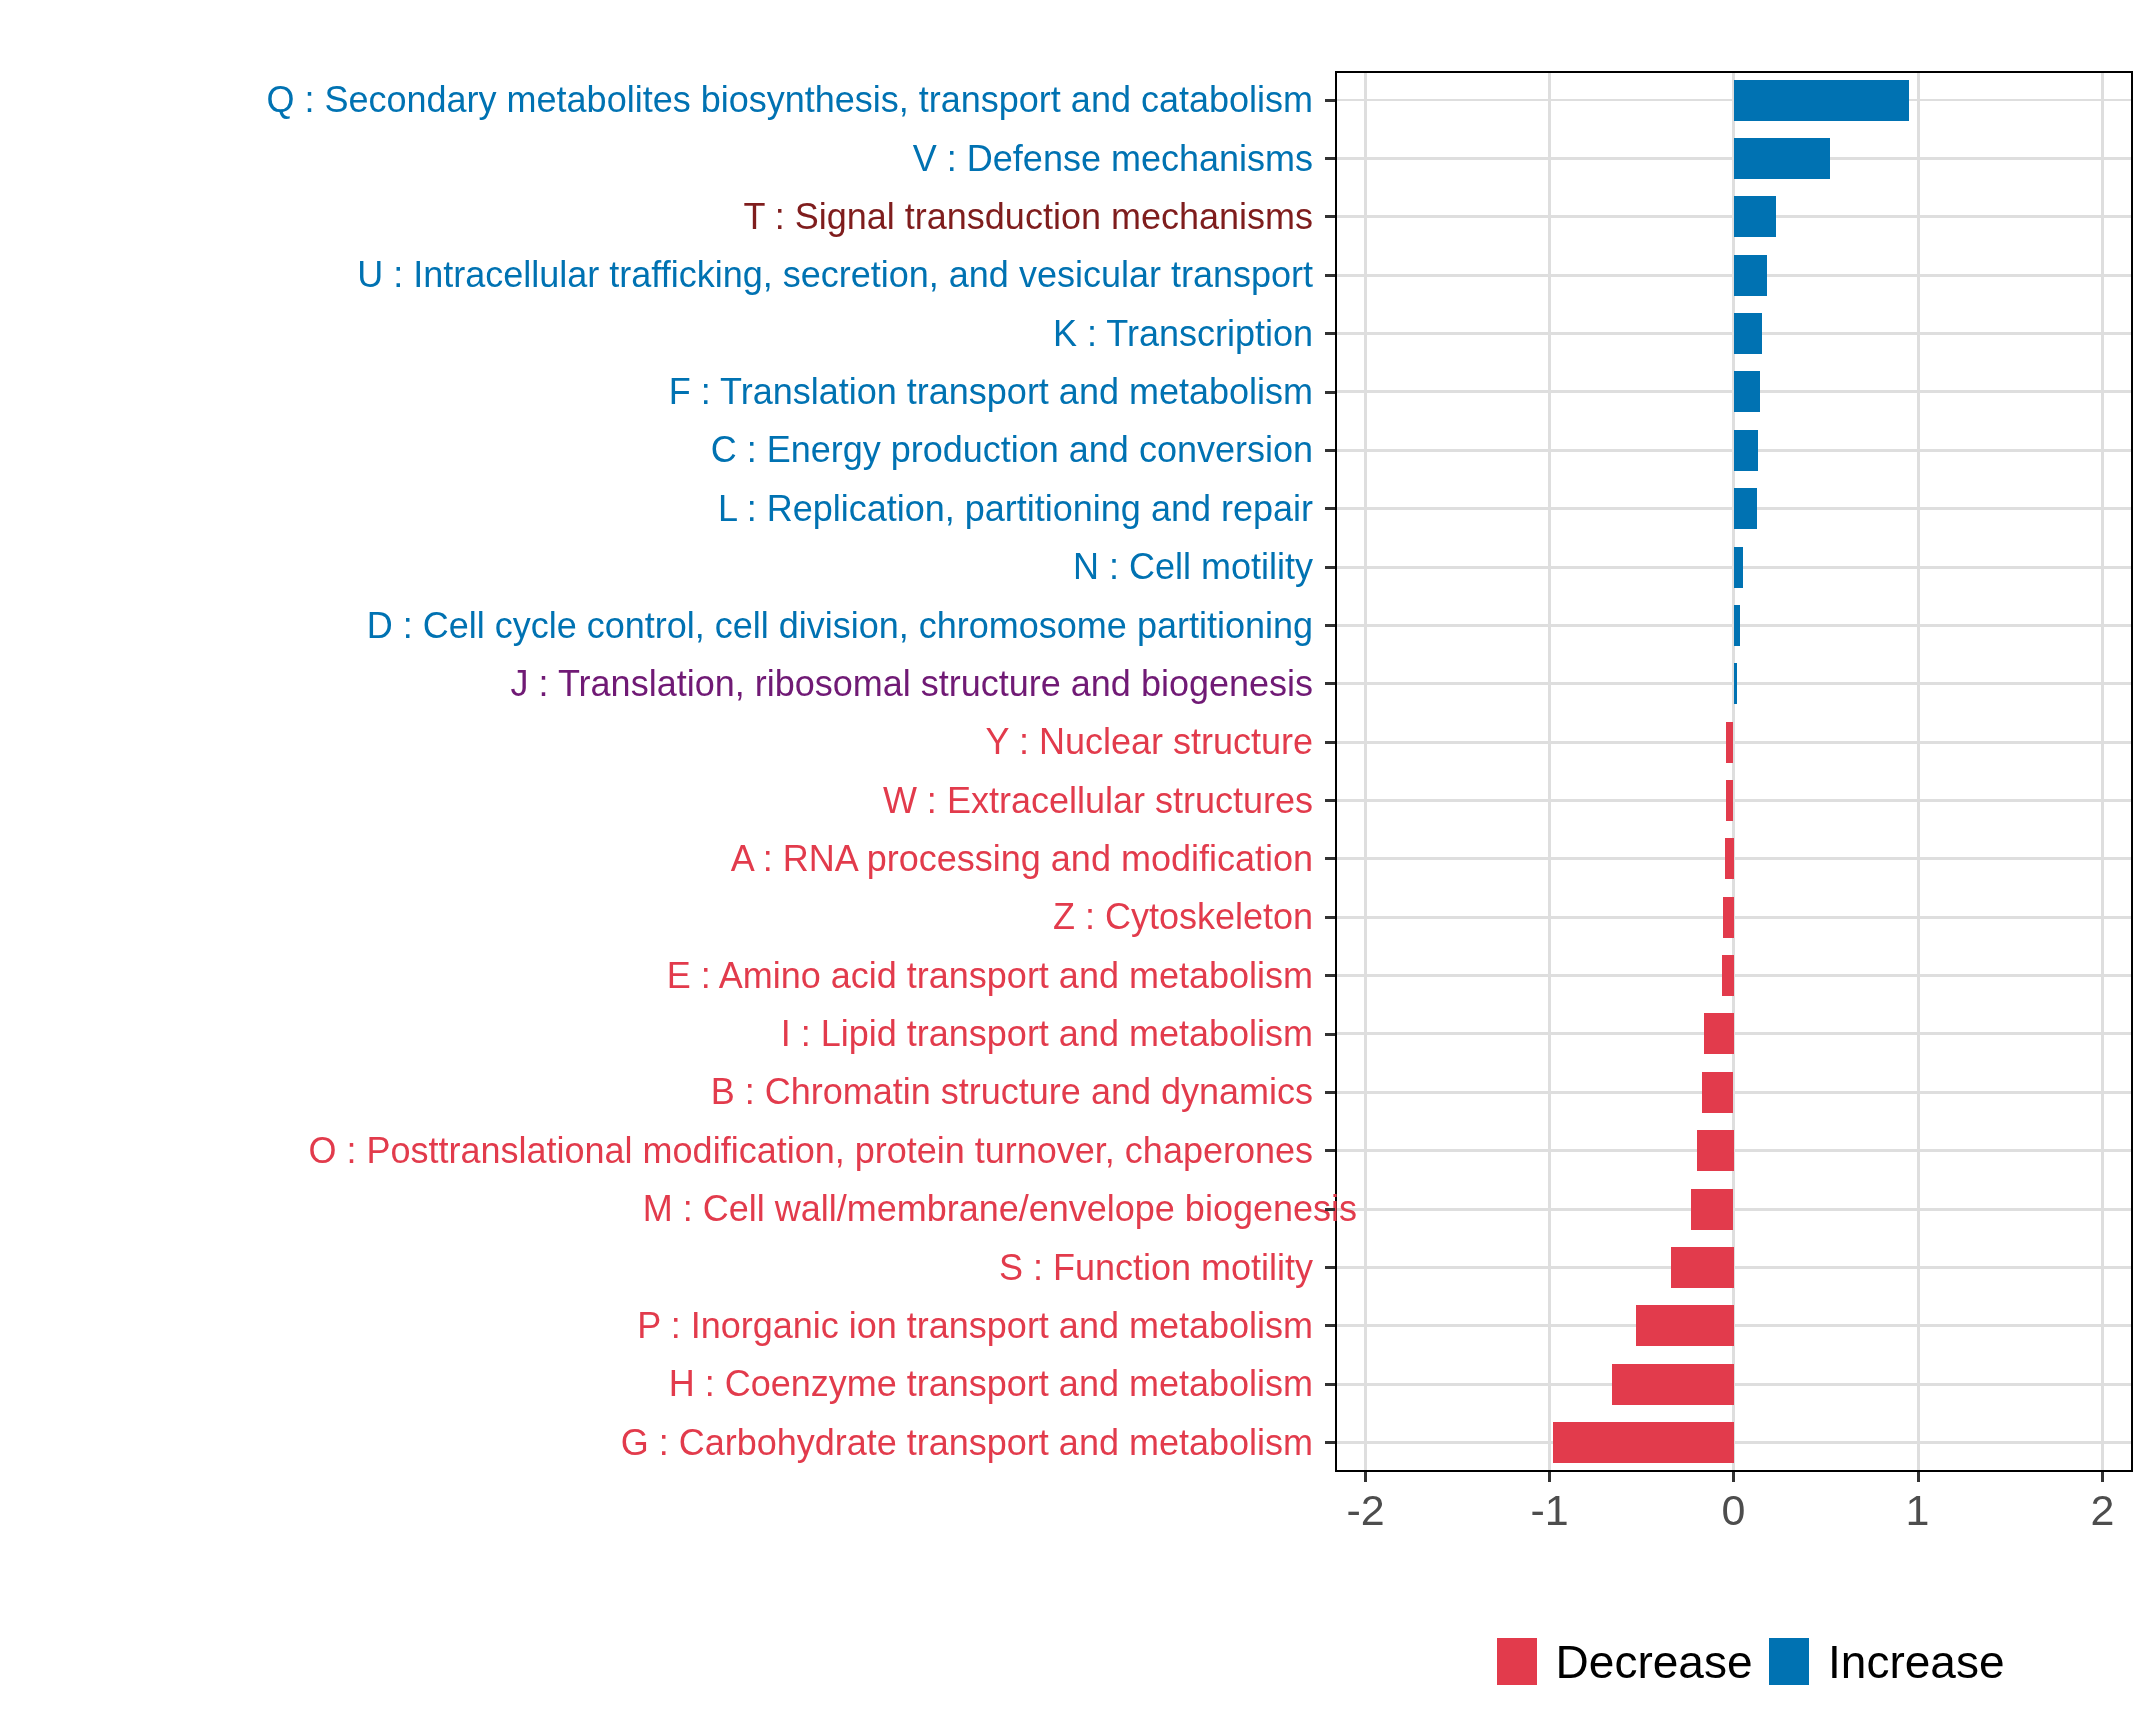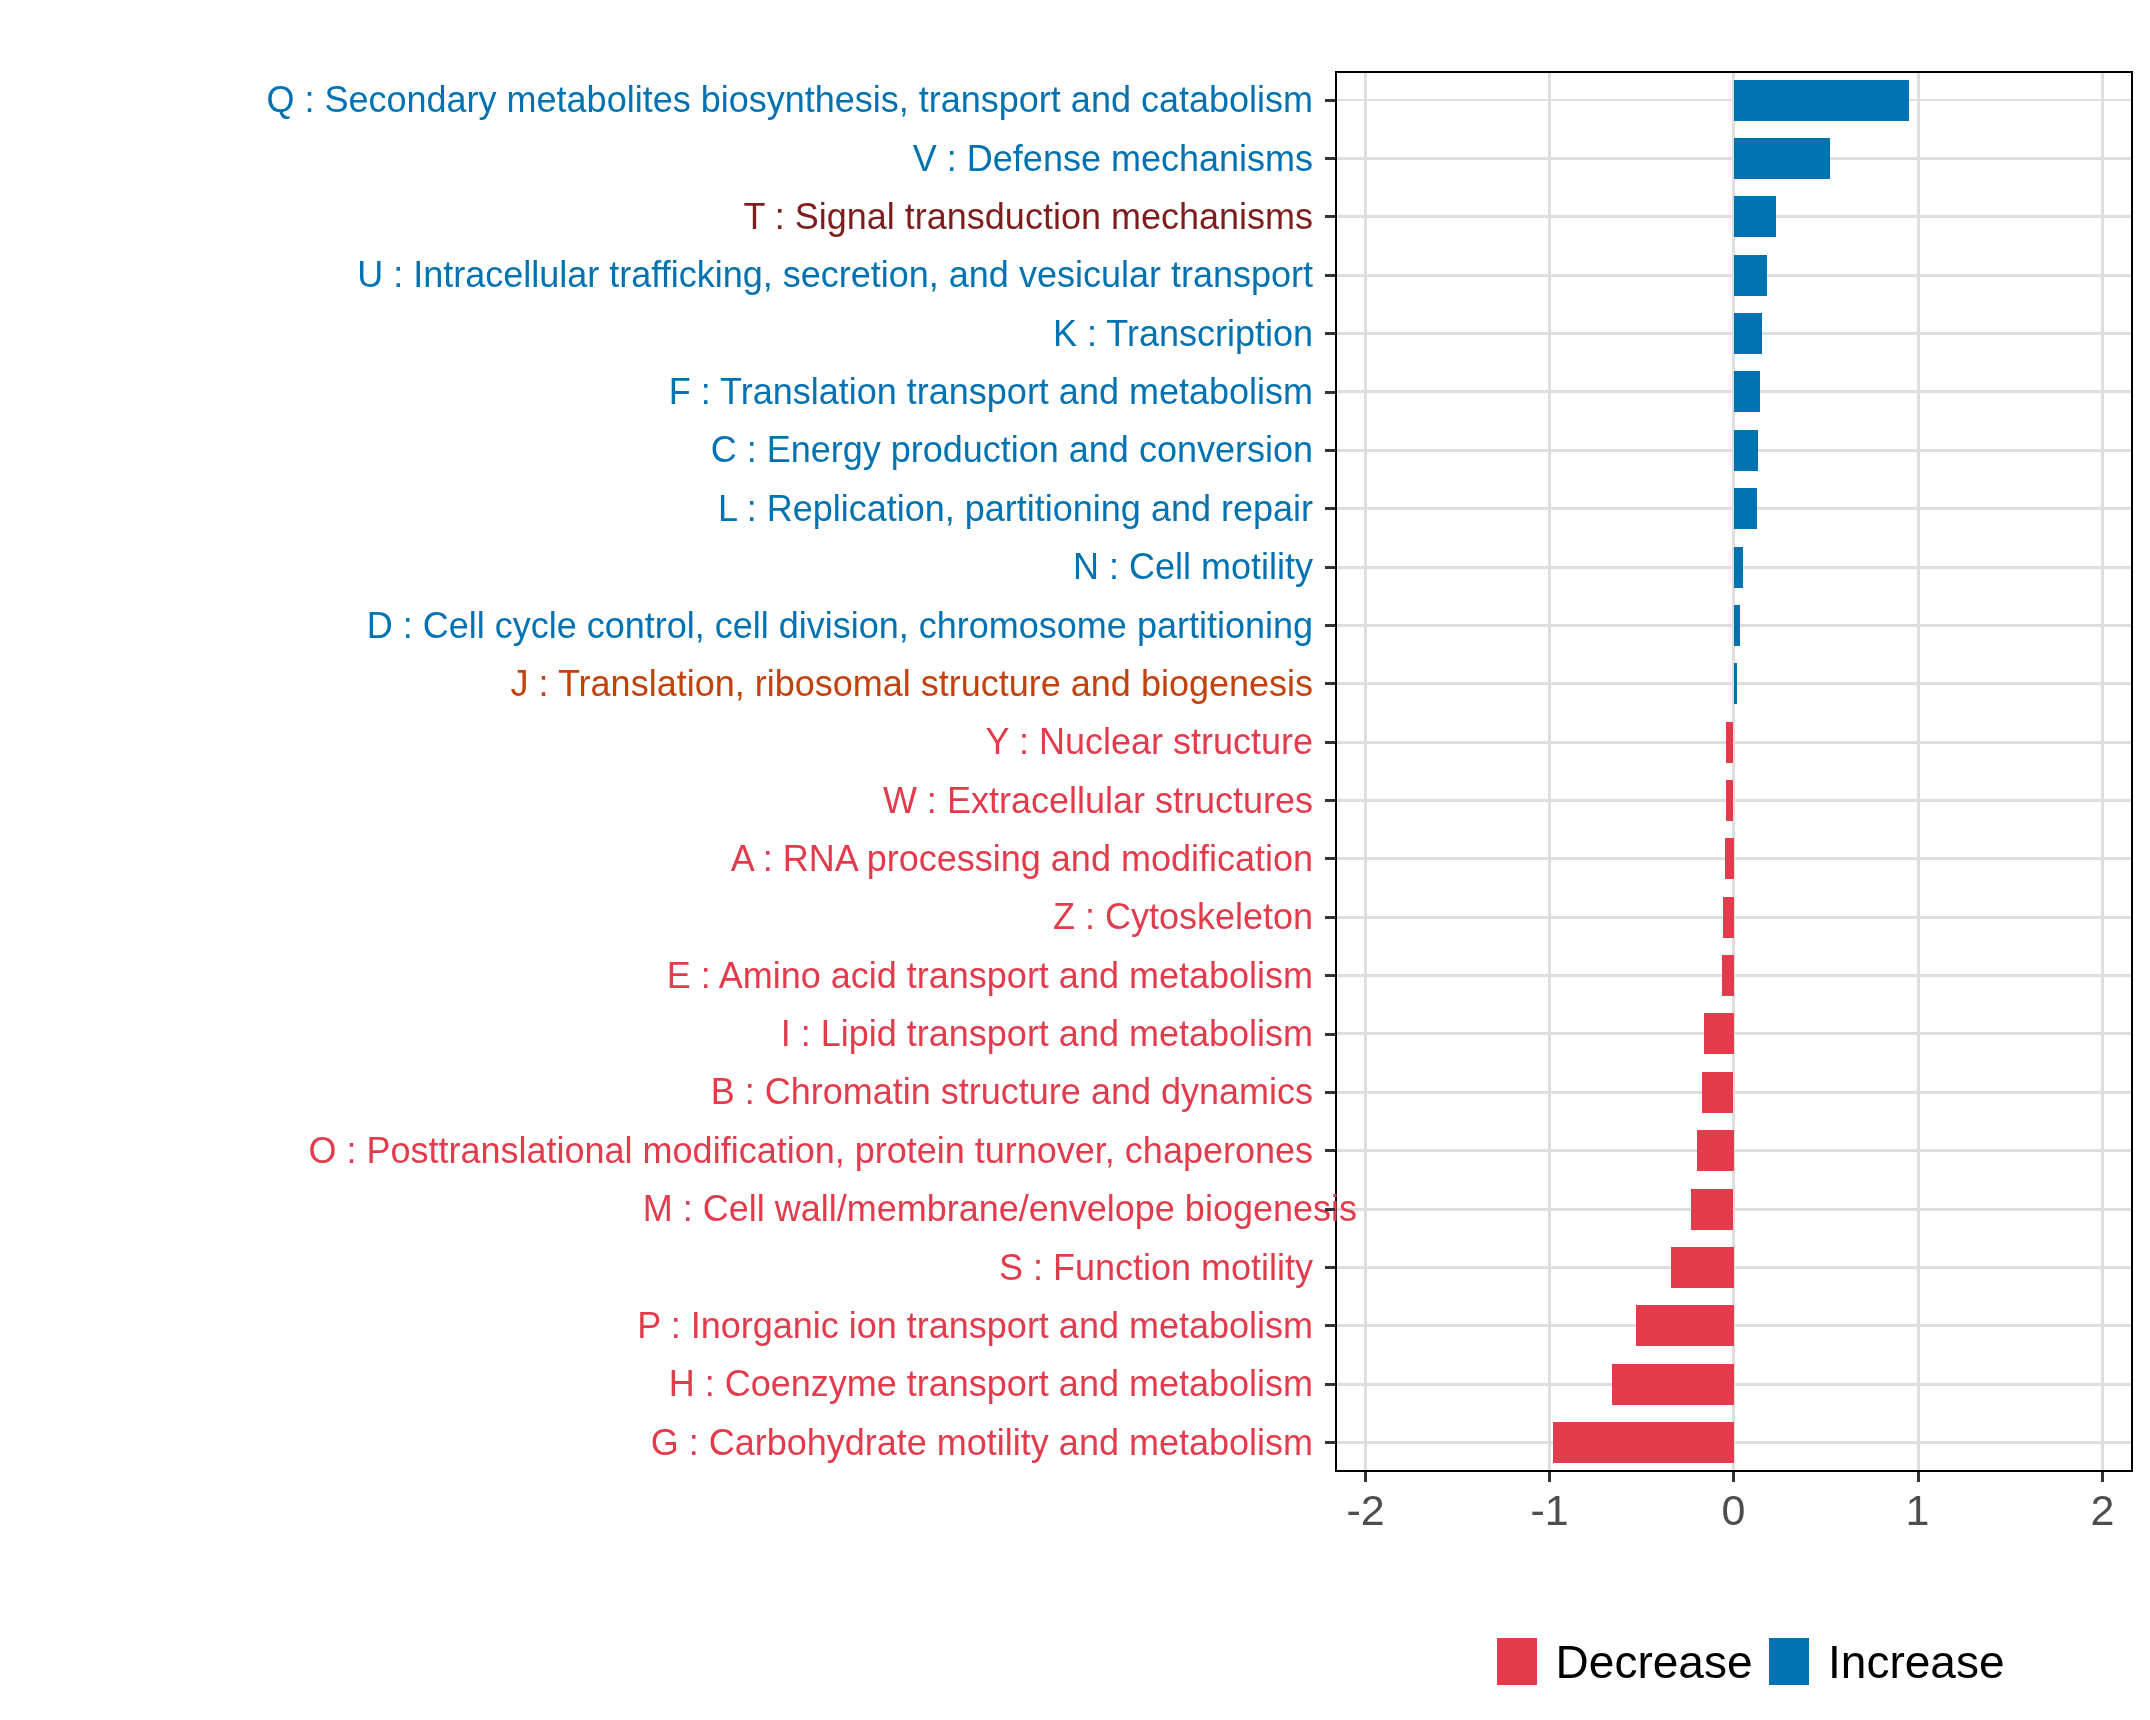--- a/index.html
+++ b/index.html
@@ -109,21 +109,21 @@
       <div class="ylab" style="top: 374px; color: rgb(0, 114, 178);">F : Translation transport and metabolism</div>
       <div class="ytick" style="left: 1325px; top: 391px; background: rgb(51, 51, 51);"></div>
       <div class="ylab" style="top: 432px; color: rgb(0, 114, 178);">C : Energy production and conversion</div>
       <div class="ytick" style="left: 1325px; top: 449px; background: rgb(51, 51, 51);"></div>
       <div class="ylab" style="top: 491px; color: rgb(0, 114, 178);">L : Replication, partitioning and repair</div>
       <div class="ytick" style="left: 1325px; top: 507px; background: rgb(51, 51, 51);"></div>
       <div class="ylab" style="top: 549px; color: rgb(0, 114, 178);">N : Cell motility</div>
       <div class="ytick" style="left: 1325px; top: 566px; background: rgb(51, 51, 51);"></div>
       <div class="ylab" style="top: 608px; color: rgb(0, 114, 178);">D : Cell cycle control, cell division, chromosome partitioning</div>
       <div class="ytick" style="left: 1325px; top: 624px; background: rgb(51, 51, 51);"></div>
-      <div class="ylab" style="top: 666px; color: #c2410c;">J : Translation, ribosomal structure and biogenesis</div>
+      <div class="ylab" style="top: 666px; color: #701a75;">J : Translation, ribosomal structure and biogenesis</div>
       <div class="ytick" style="left: 1325px; top: 682px; background: rgb(51, 51, 51);"></div>
       <div class="ylab" style="top: 724px; color: rgb(226, 59, 76);">Y : Nuclear structure</div>
       <div class="ytick" style="left: 1325px; top: 741px; background: rgb(51, 51, 51);"></div>
       <div class="ylab" style="top: 783px; color: rgb(226, 59, 76);">W : Extracellular structures</div>
       <div class="ytick" style="left: 1325px; top: 799px; background: rgb(51, 51, 51);"></div>
       <div class="ylab" style="top: 841px; color: rgb(226, 59, 76);">A : RNA processing and modification</div>
       <div class="ytick" style="left: 1325px; top: 857px; background: rgb(51, 51, 51);"></div>
       <div class="ylab" style="top: 899px; color: rgb(226, 59, 76);">Z : Cytoskeleton</div>
       <div class="ytick" style="left: 1325px; top: 916px; background: rgb(51, 51, 51);"></div>
       <div class="ylab" style="top: 958px; color: rgb(226, 59, 76);">E : Amino acid transport and metabolism</div>
@@ -135,21 +135,21 @@
       <div class="ylab" style="top: 1133px; color: rgb(226, 59, 76);">O : Posttranslational modification, protein turnover, chaperones</div>
       <div class="ytick" style="left: 1325px; top: 1149px; background: rgb(51, 51, 51);"></div>
       <div class="ylab" style="top: 1191px; color: rgb(226, 59, 76); padding-left: 44px;">M : Cell wall/membrane/envelope biogenesis</div>
       <div class="ytick" style="left: 1325px; top: 1208px; background: rgb(51, 51, 51);"></div>
       <div class="ylab" style="top: 1250px; color: rgb(226, 59, 76);">S : Function motility</div>
       <div class="ytick" style="left: 1325px; top: 1266px; background: rgb(51, 51, 51);"></div>
       <div class="ylab" style="top: 1308px; color: rgb(226, 59, 76);">P : Inorganic ion transport and metabolism</div>
       <div class="ytick" style="left: 1325px; top: 1324px; background: rgb(51, 51, 51);"></div>
       <div class="ylab" style="top: 1366px; color: rgb(226, 59, 76);">H : Coenzyme transport and metabolism</div>
       <div class="ytick" style="left: 1325px; top: 1383px; background: rgb(51, 51, 51);"></div>
-      <div class="ylab" style="top: 1425px; color: rgb(226, 59, 76);">G : Carbohydrate motility and metabolism</div>
+      <div class="ylab" style="top: 1425px; color: rgb(226, 59, 76);">G : Carbohydrate transport and metabolism</div>
       <div class="ytick" style="left: 1325px; top: 1441px; background: rgb(51, 51, 51);"></div>
     </div>
   <div id="xaxis">
       <div class="xtick" style="left: 1364px; top: 1472px; background: rgb(51, 51, 51);"></div>
       <div class="xticklab" style="left: 1294px; top: 1489px; color: rgb(77, 77, 77);">-2</div>
       <div class="xtick" style="left: 1548px; top: 1472px; background: rgb(51, 51, 51);"></div>
       <div class="xticklab" style="left: 1478px; top: 1489px; color: rgb(77, 77, 77);">-1</div>
       <div class="xtick" style="left: 1732px; top: 1472px; background: rgb(51, 51, 51);"></div>
       <div class="xticklab" style="left: 1662px; top: 1489px; color: rgb(77, 77, 77);">0</div>
       <div class="xtick" style="left: 1917px; top: 1472px; background: rgb(51, 51, 51);"></div>

